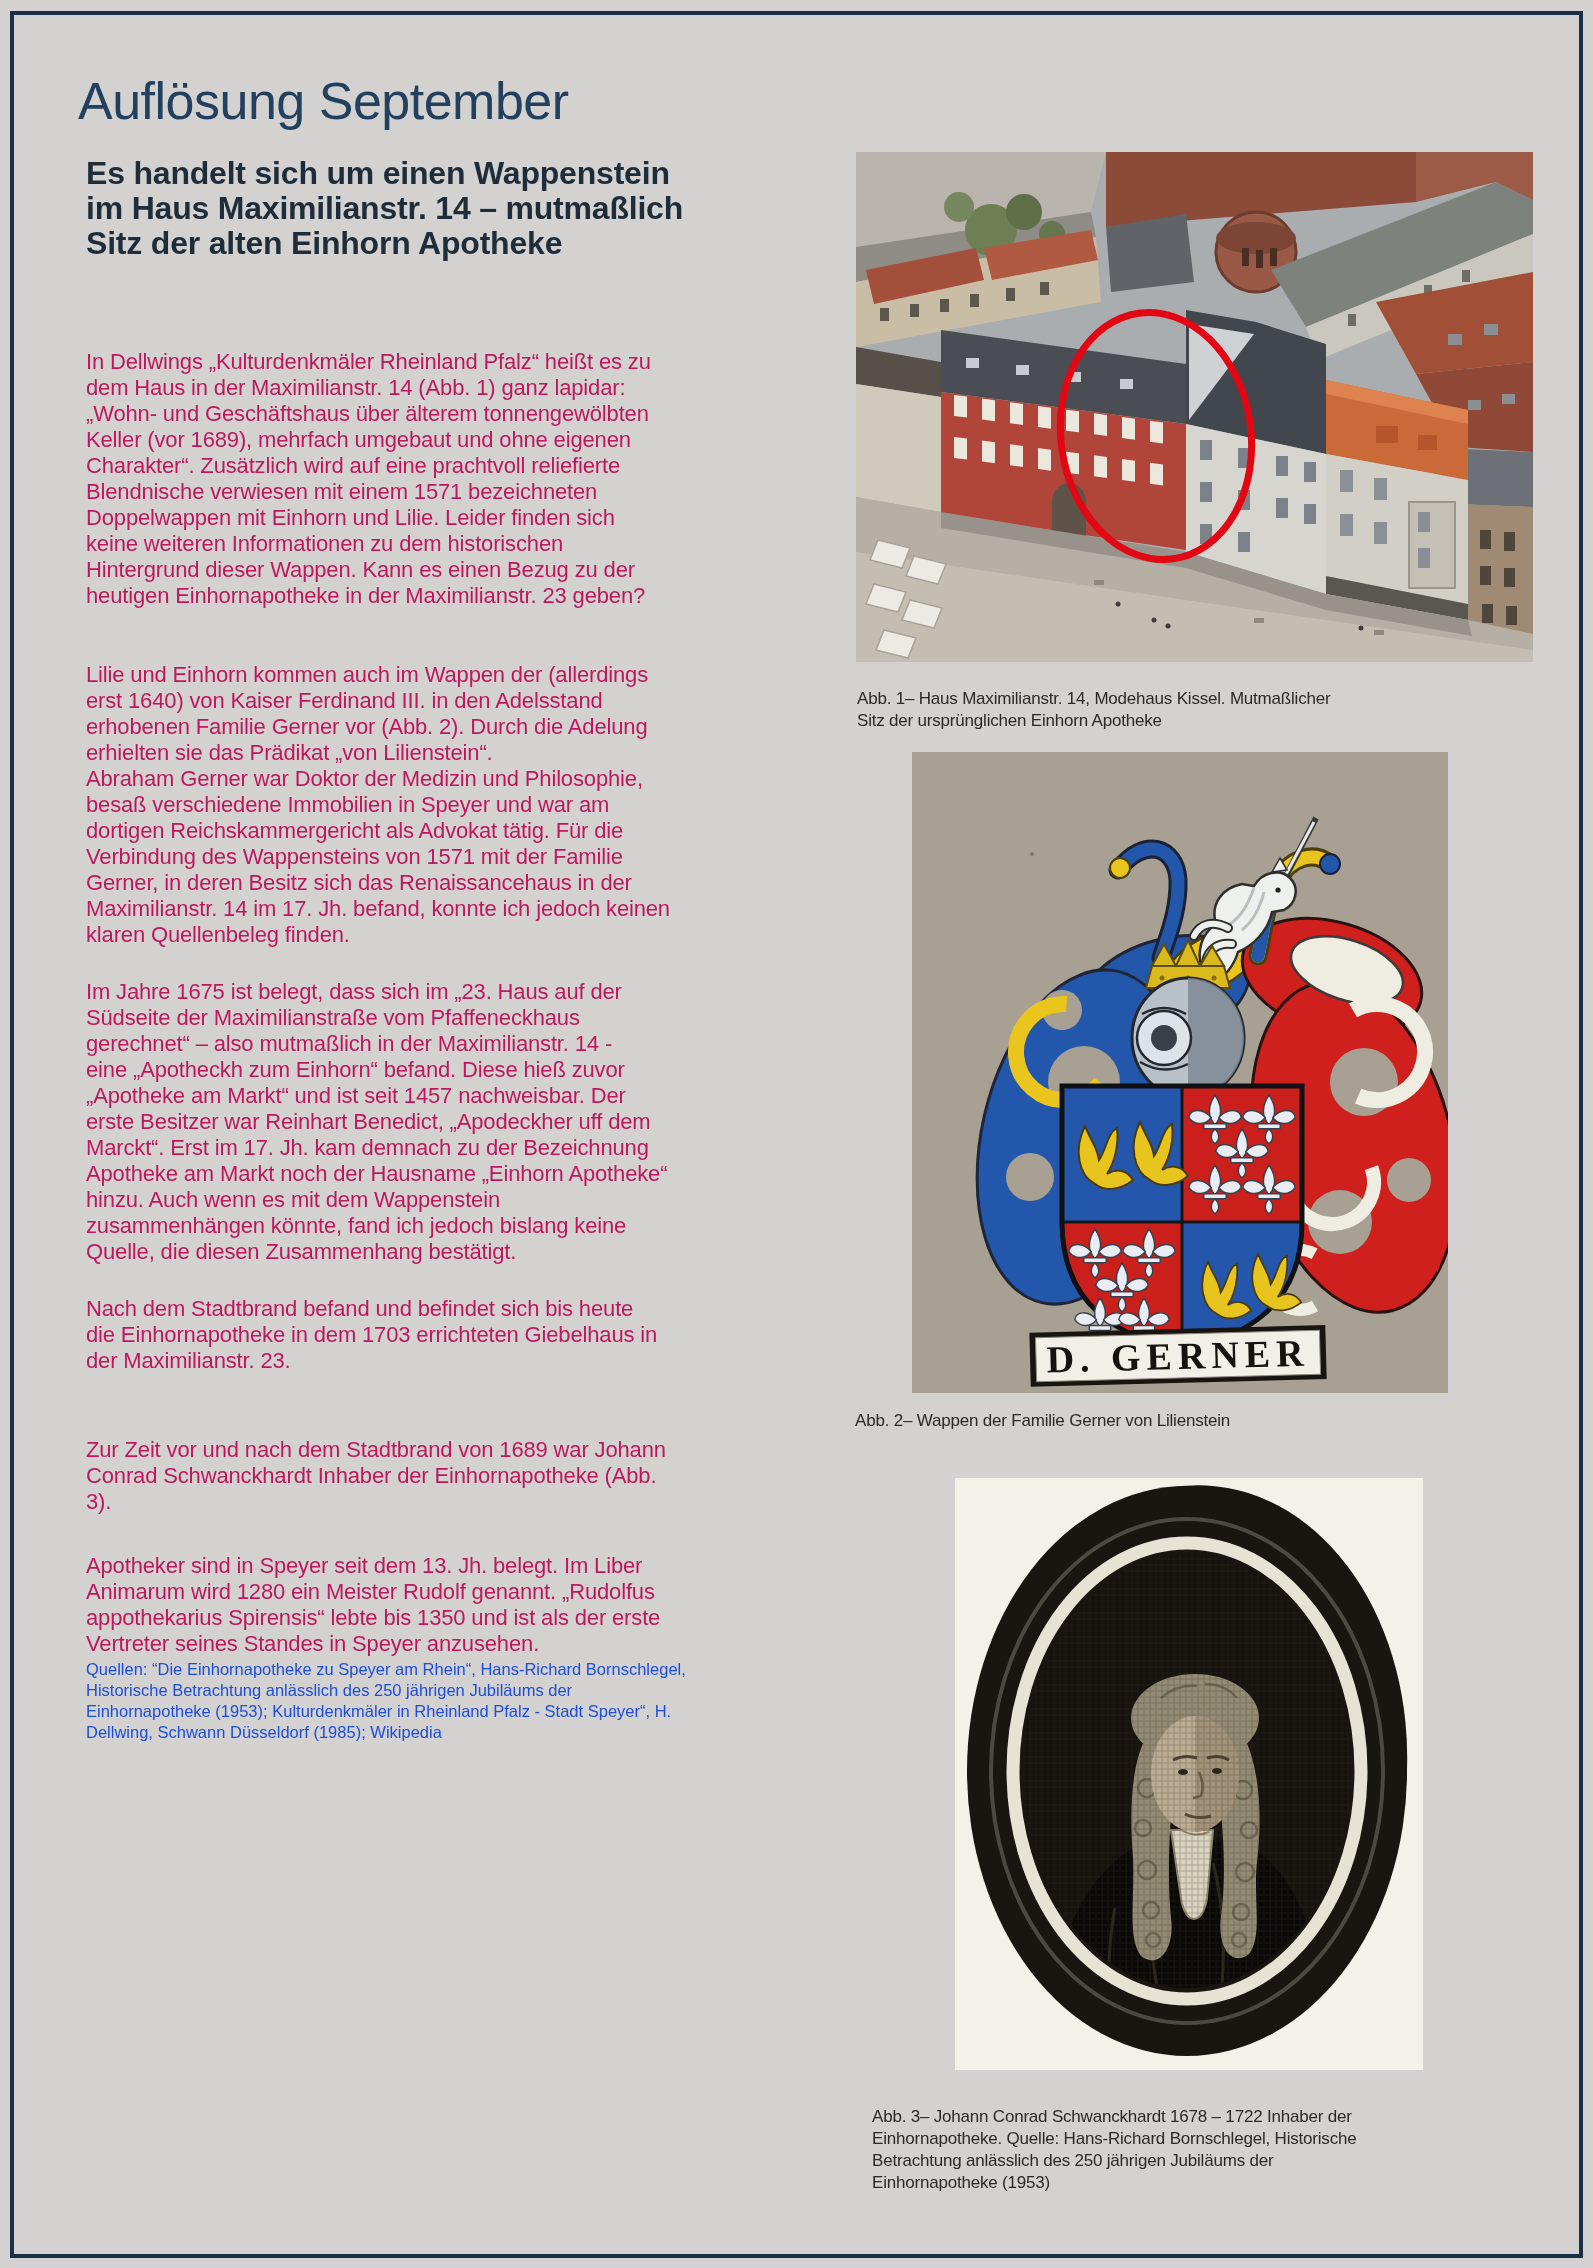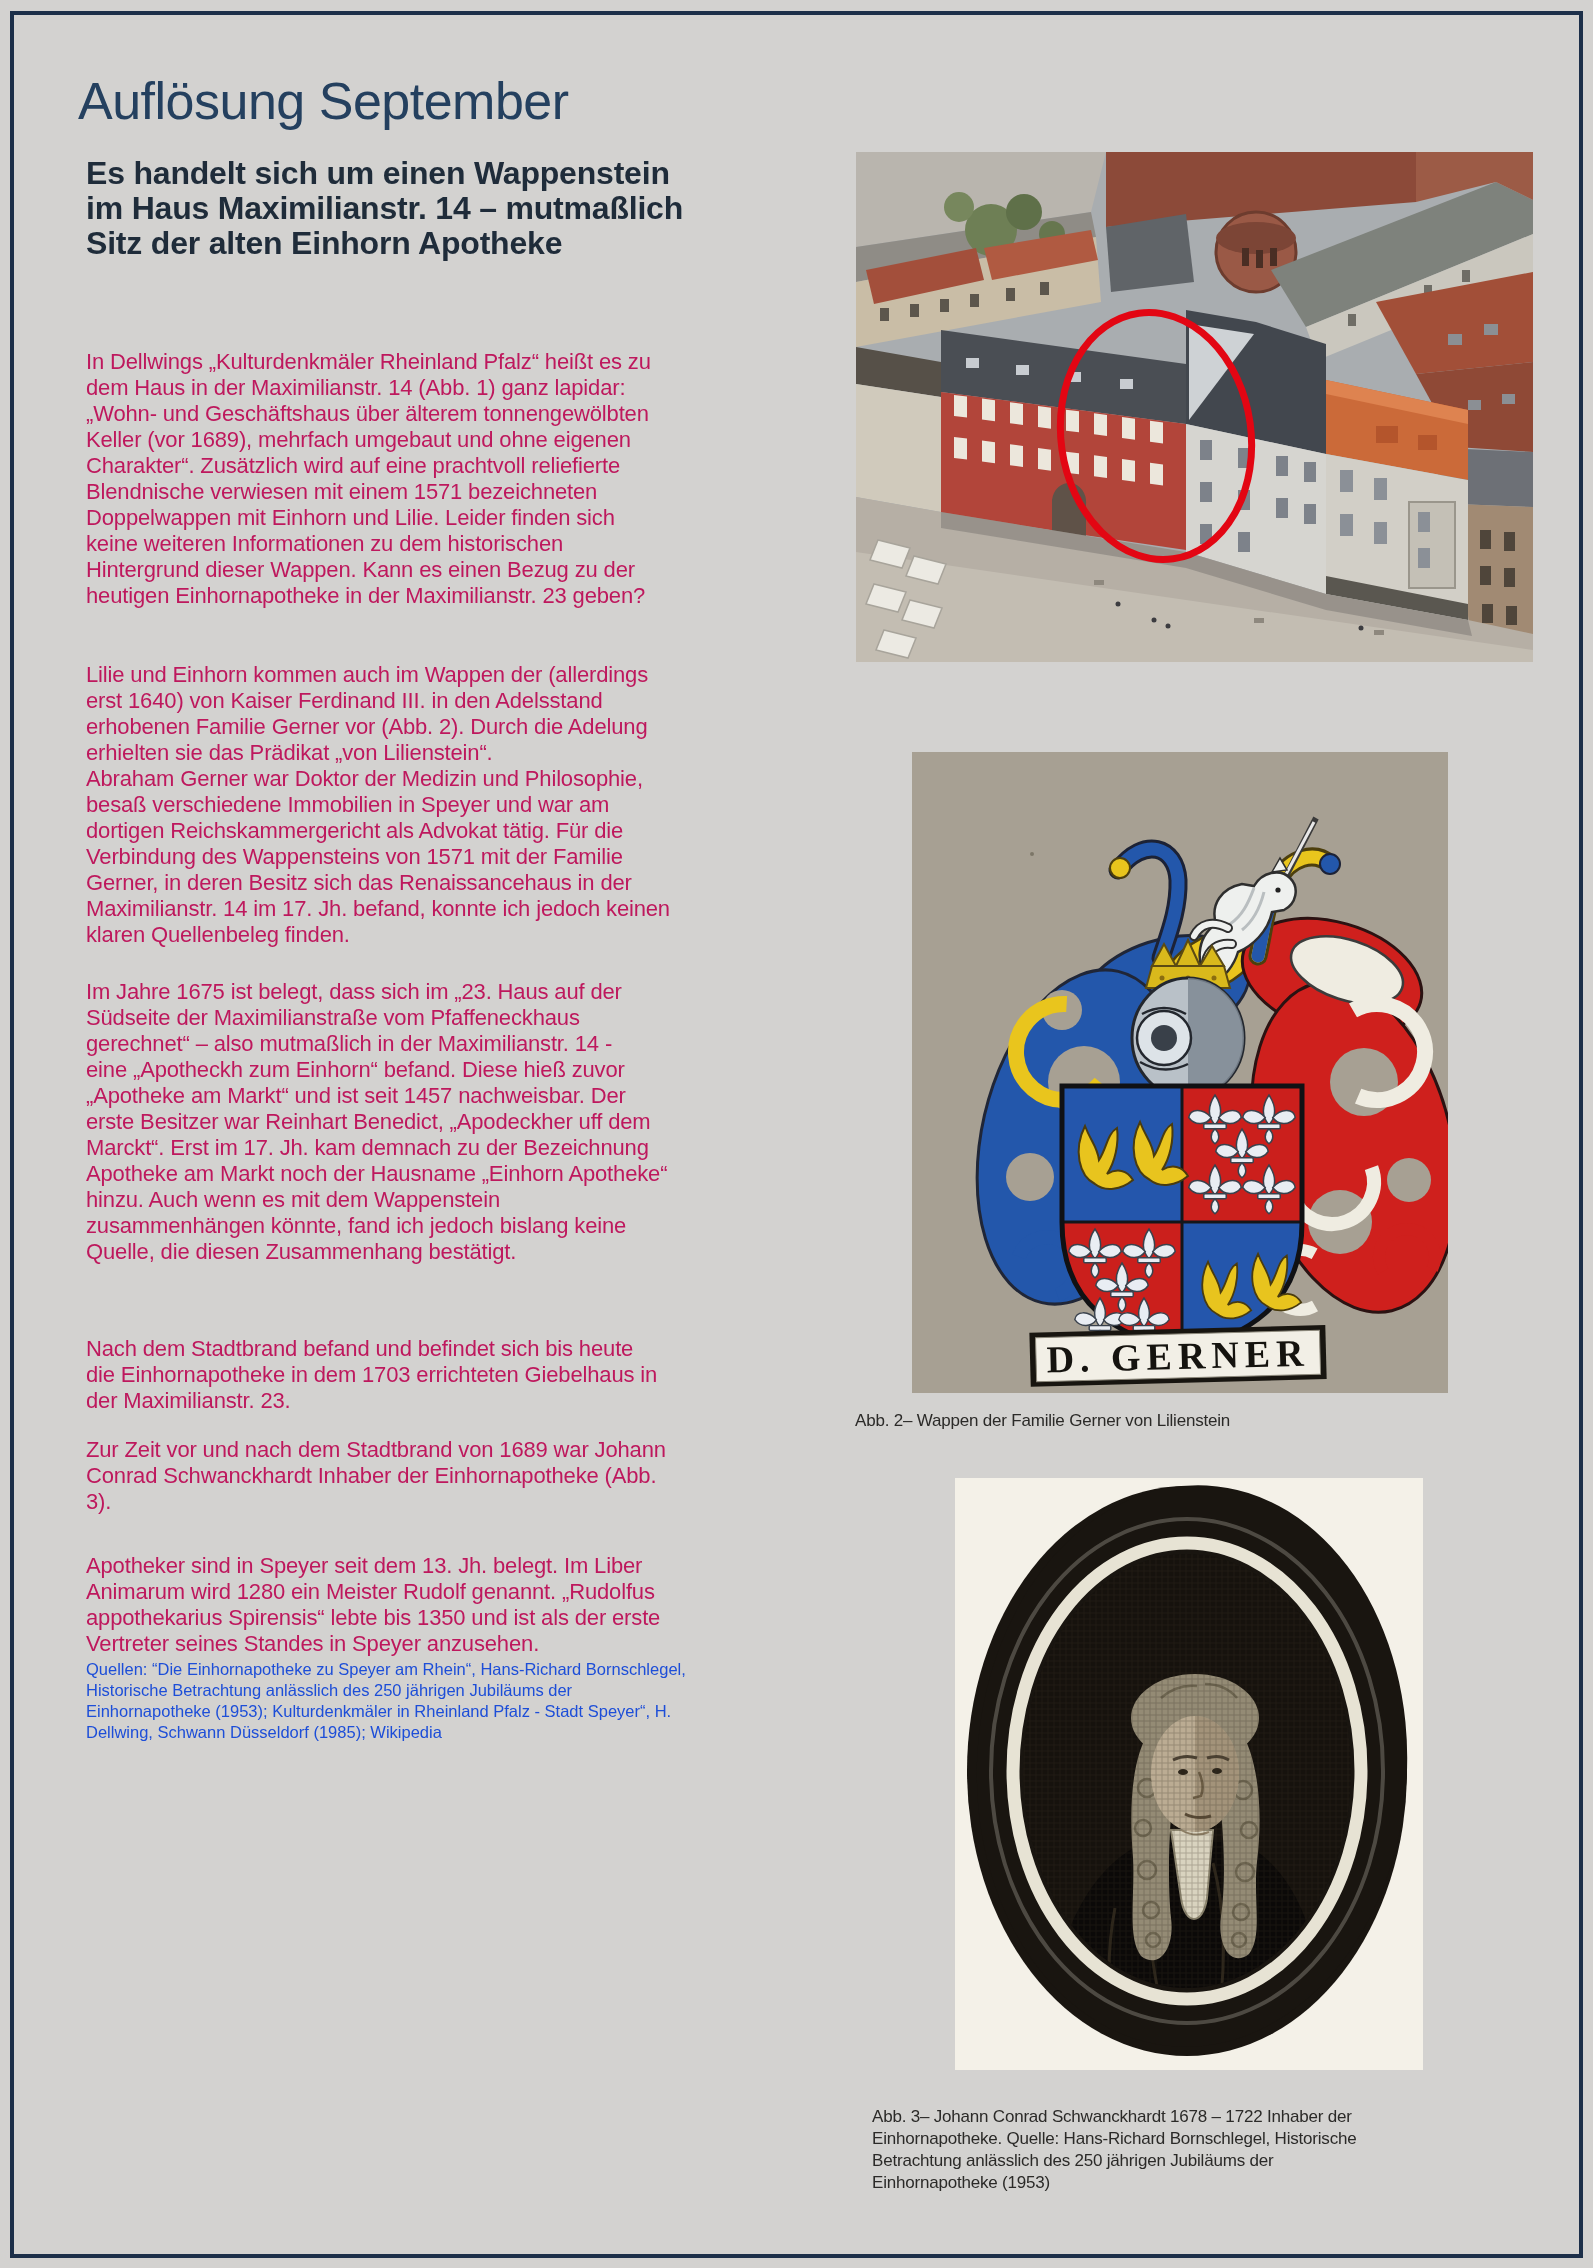--- a/index.html
+++ b/index.html
@@ -6,21 +6,21 @@
   .page{position:relative;width:1593px;height:2268px;background:#d3d2d0;
         font-family:"Liberation Sans","DejaVu Sans",sans-serif;overflow:hidden;margin:0 auto;}
   .frame{position:absolute;left:10px;top:11px;right:10px;bottom:10px;
          border:4px solid #1c2f49;pointer-events:none;}
   .title{position:absolute;left:78px;top:36px;font-size:52px;font-weight:500;
          color:#24405f;letter-spacing:-0.5px;}
   .subtitle{position:absolute;left:86px;top:156px;width:780px;font-size:32px;line-height:35px;
          font-weight:700;color:#1f2c3a;white-space:pre-line;letter-spacing:-0.2px;}
   .para{position:absolute;left:86px;width:780px;font-size:22px;line-height:26px;
          color:#be185d;white-space:pre-line;letter-spacing:-0.15px;}
-  #p1{top:327px;} #p2{top:640px;} #p3{top:957px;} #p4{top:1314px;} #p5{top:1415px;} #p6{top:1531px;}
+  #p1{top:327px;} #p2{top:640px;} #p3{top:957px;} #p4{top:1274px;} #p5{top:1415px;} #p6{top:1531px;}
   .sources{position:absolute;left:86px;top:1659px;width:720px;font-size:16.5px;line-height:21px;
          color:#1d4ed8;white-space:pre-line;}
   .fig{position:absolute;}
   #fig1{left:856px;top:152px;width:677px;height:510px;}
   #fig2{left:912px;top:752px;width:536px;height:641px;}
   #fig3{left:955px;top:1478px;width:468px;height:592px;}
   .caption{position:absolute;font-size:17px;line-height:22px;color:#2b2a28;
          white-space:pre-line;letter-spacing:-0.2px;}
   #cap1{left:857px;top:688px;} #cap2{left:855px;top:1410px;} #cap3{left:872px;top:2106px;}
   svg{display:block;width:100%;height:100%;}
@@ -230,20 +230,22 @@
       <g fill="#3c3c40">
           <circle cx="298" cy="468" r="2.5"></circle>
           <circle cx="312" cy="474" r="2.5"></circle>
           <circle cx="262" cy="452" r="2.5"></circle>
           <circle cx="505" cy="476" r="2.5"></circle>
         </g>
 
       <ellipse cx="300" cy="284" rx="95" ry="124" fill="none" stroke="#e30613" stroke-width="7" transform="rotate(-8 300 284)"></ellipse>
     </svg>
   </div>
+  <div class="caption" id="cap1">Abb. 1– Haus Maximilianstr. 14, Modehaus Kissel. Mutmaßlicher
+Sitz der ursprünglichen Einhorn Apotheke</div>
 
   <div class="fig" id="fig2">
     <svg viewBox="0 0 536 641" preserveAspectRatio="none">
       <defs>
         <clipPath id="shieldClip">
           <path d="M150,334 L390,334 L390,470 C390,556 332,584 270,600 C208,584 150,556 150,470 Z"></path>
         </clipPath>
         <g id="wing">
           <path d="M0,0 C-16,-8 -22,-34 -10,-58 C-4,-42 2,-38 4,-24 C12,-36 12,-50 22,-56 C24,-40 20,-22 12,-10 C22,-16 32,-14 38,-4 C26,6 10,8 0,0 Z" fill="#e8c41e" stroke="#4a3c0e" stroke-width="2"></path>
         </g>

